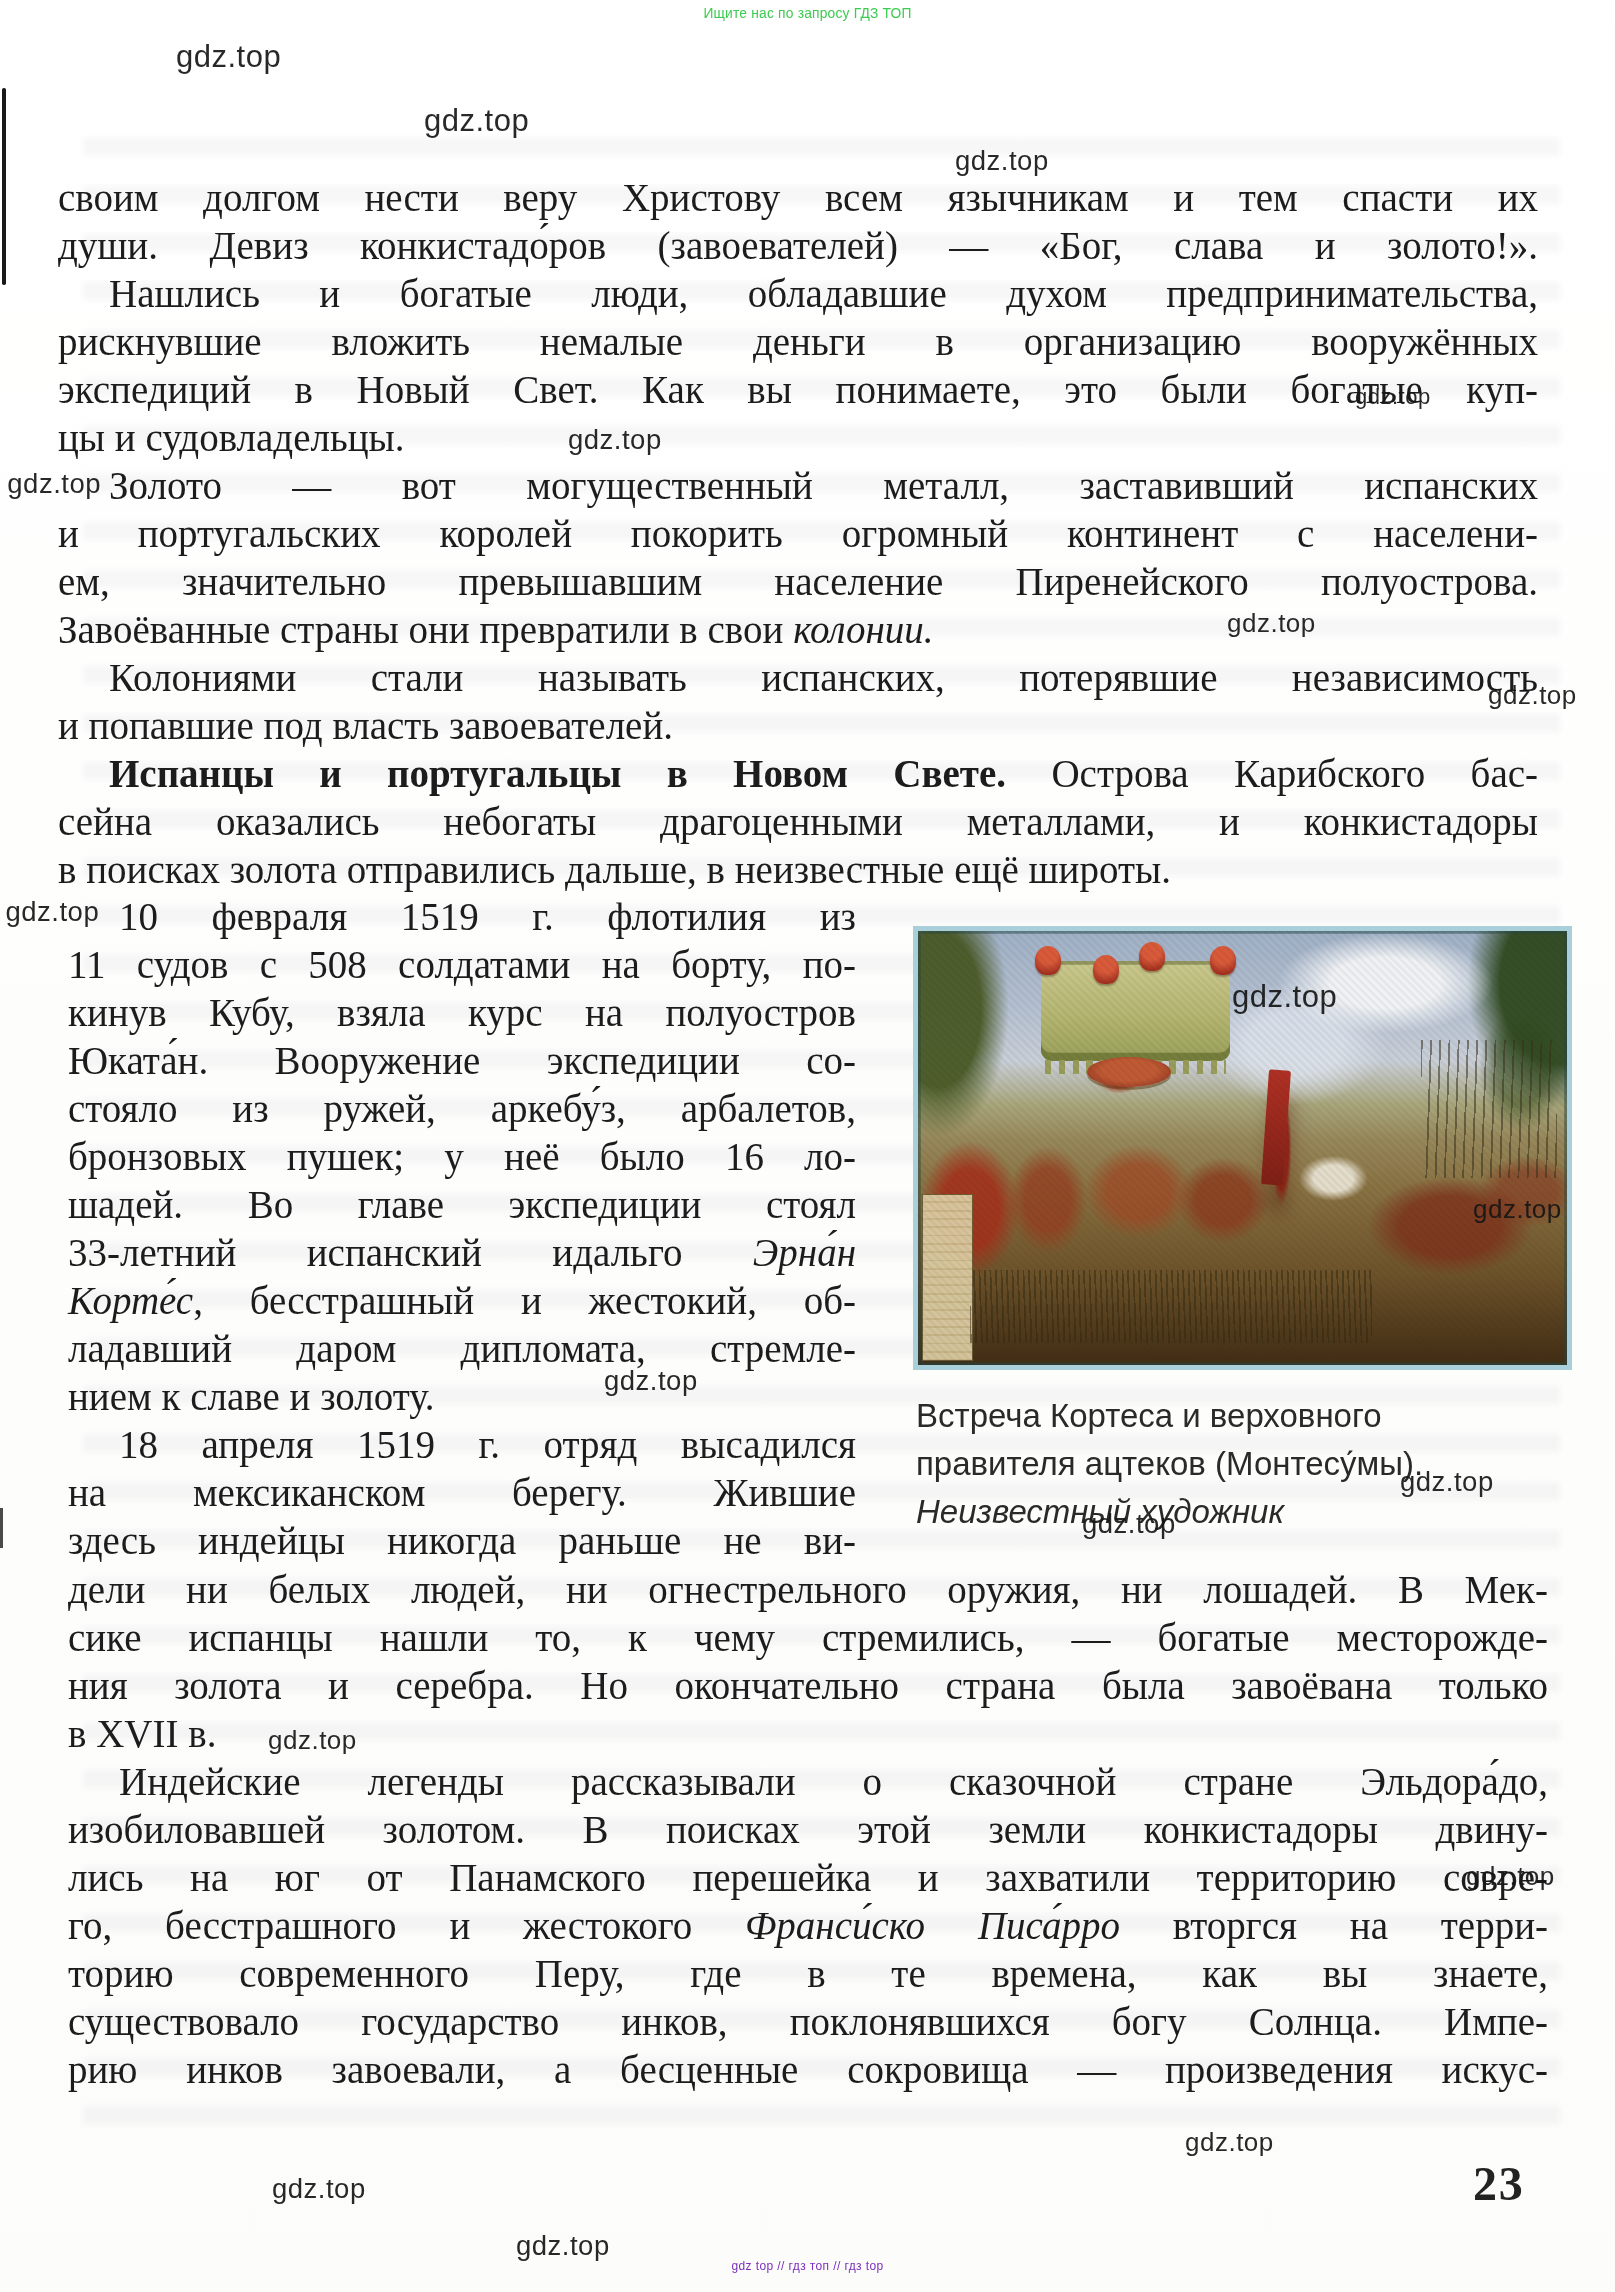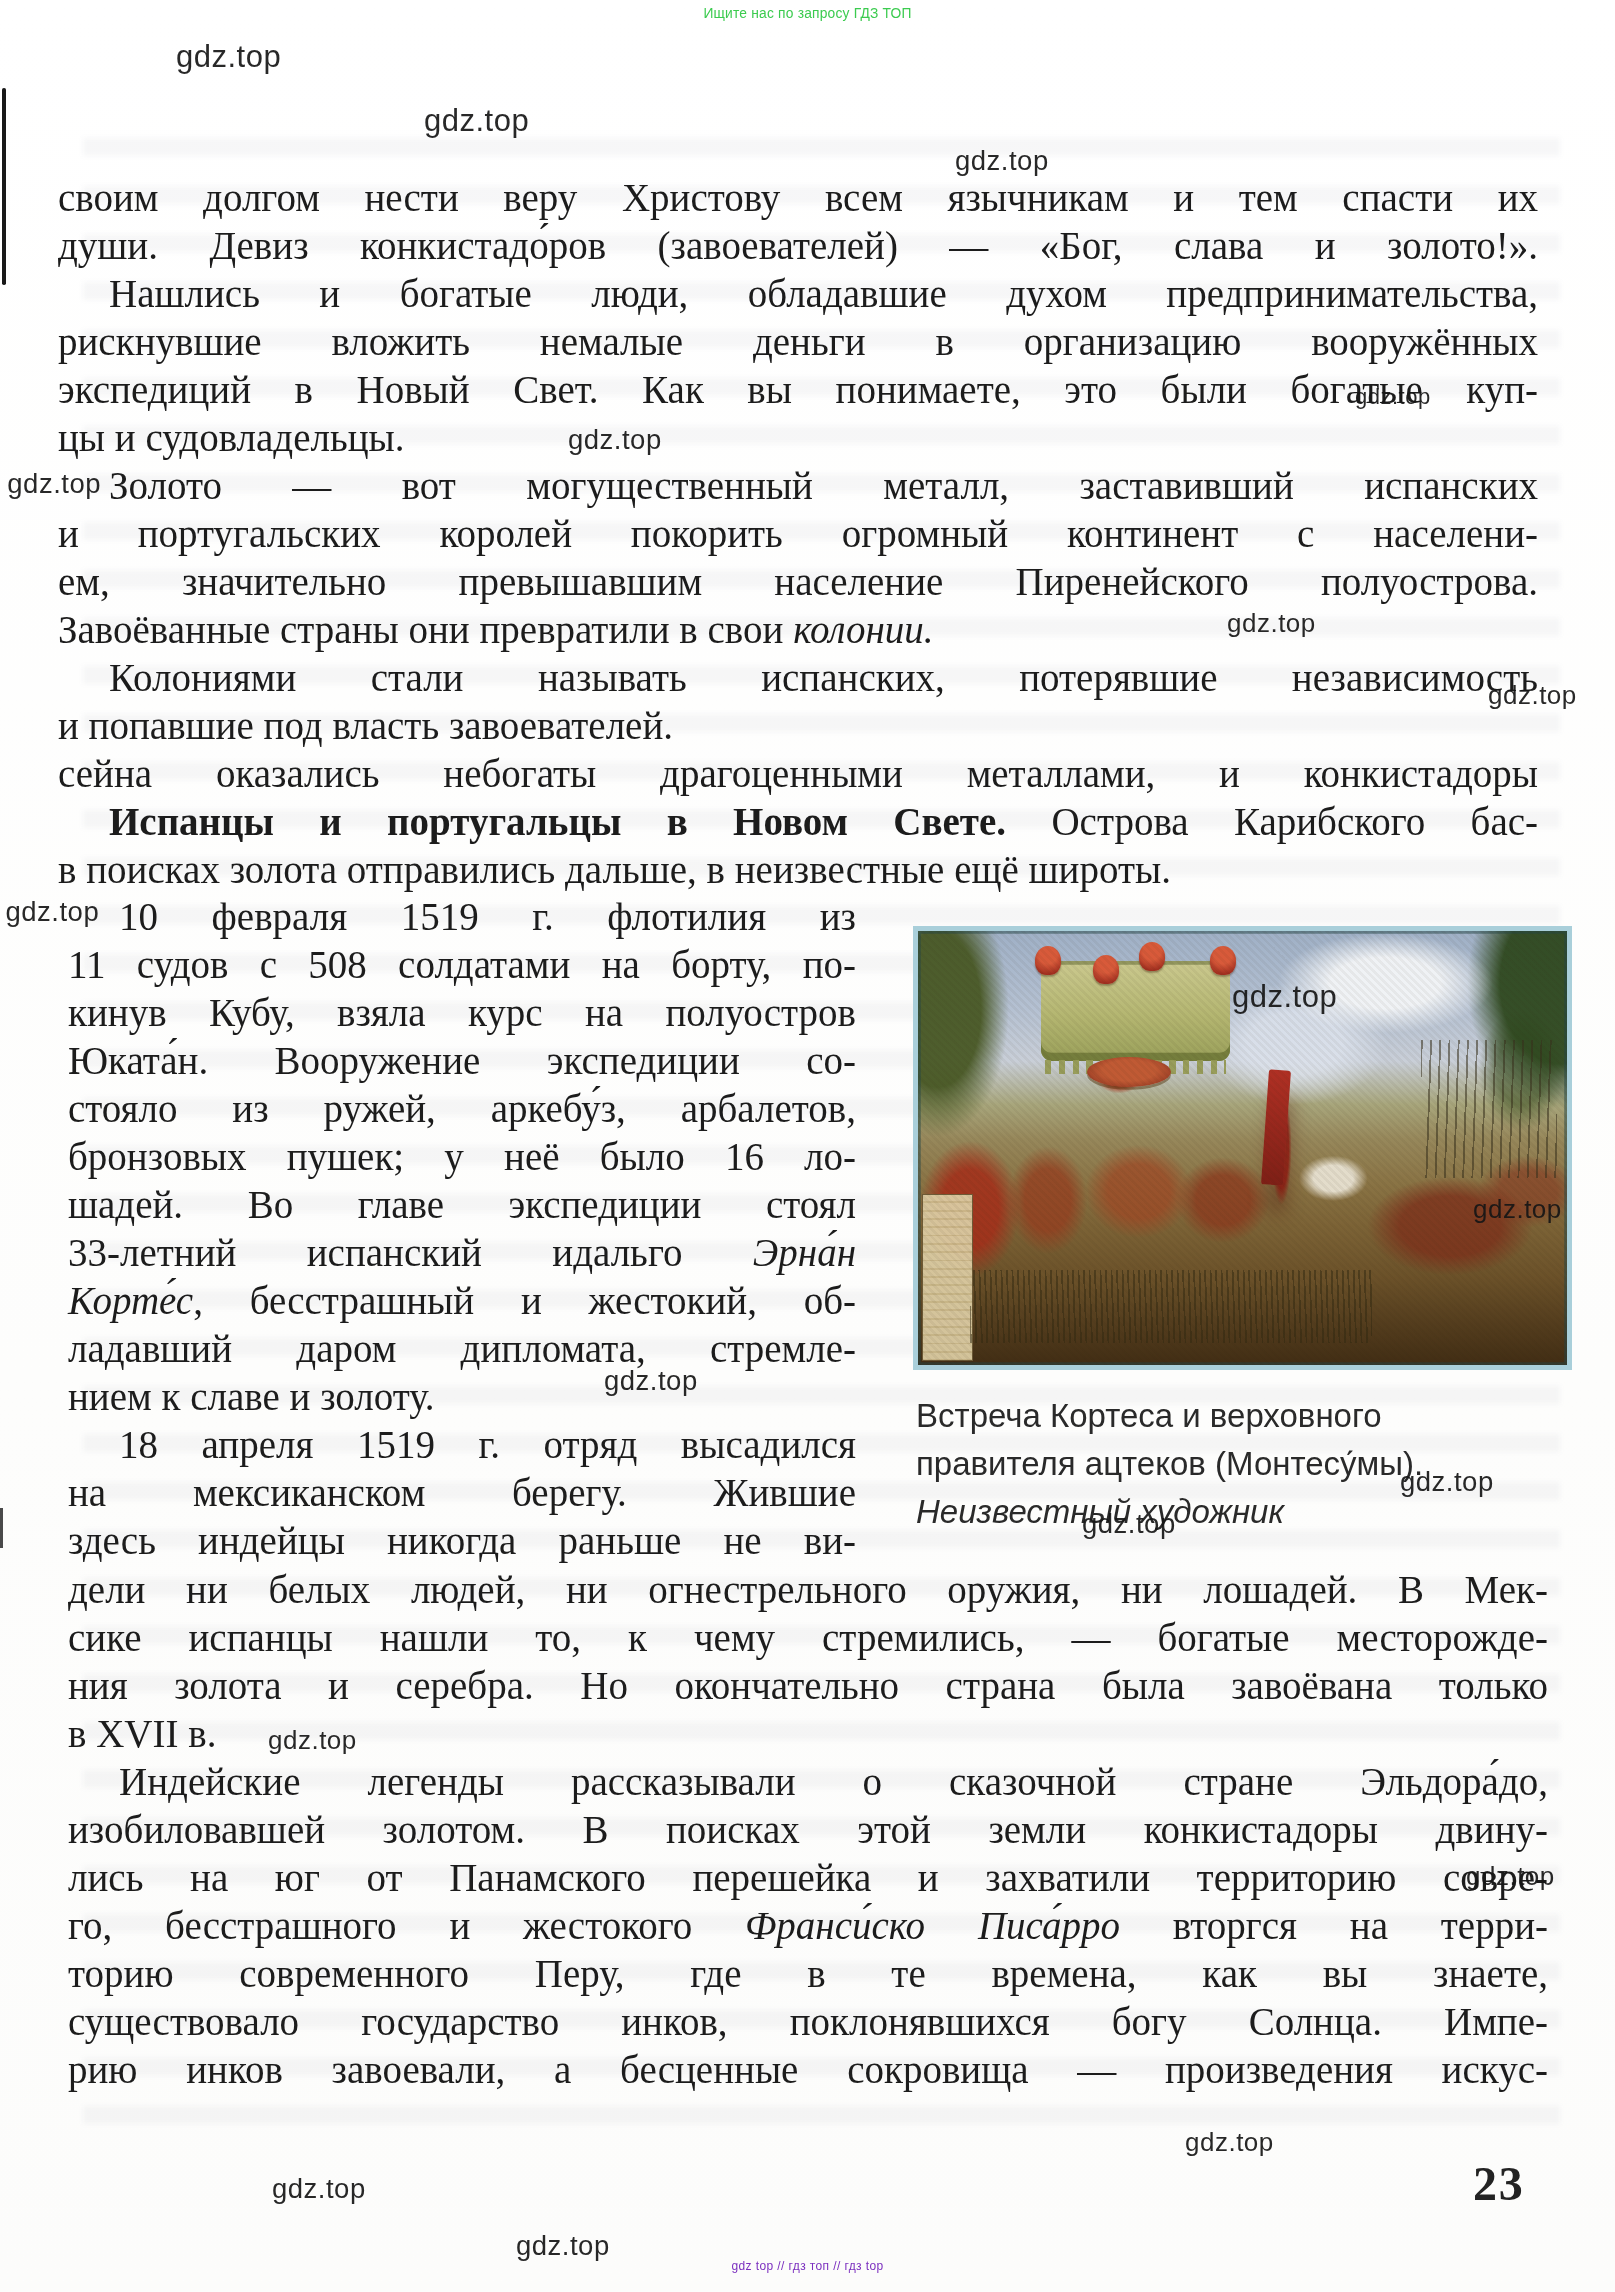--- a/index.html
+++ b/index.html
@@ -134,22 +134,22 @@
       <div class="line indent"><span>Нашлись и богатые люди, обладавшие духом предпринимательства,</span></div>
       <div class="line"><span>рискнувшие вложить немалые деньги в организацию вооружённых</span></div>
       <div class="line"><span>экспедиций в Новый Свет. Как вы понимаете, это были богатые куп-</span></div>
       <div class="line last"><span>цы и судовладельцы.</span></div>
       <div class="line indent"><span>Золото — вот могущественный металл, заставивший испанских</span></div>
       <div class="line"><span>и португальских королей покорить огромный континент с населени-</span></div>
       <div class="line"><span>ем, значительно превышавшим население Пиренейского полуострова.</span></div>
       <div class="line last"><span>Завоёванные страны они превратили в свои </span><span class="i">колонии.</span></div>
       <div class="line indent"><span>Колониями стали называть испанских, потерявшие независимость</span></div>
       <div class="line last"><span>и попавшие под власть завоевателей.</span></div>
+      <div class="line indent"><span class="b">Испанцы и португальцы в Новом Свете.</span><span> Острова Карибского бас-</span></div>
       <div class="line"><span>сейна оказались небогаты драгоценными металлами, и конкистадоры</span></div>
-      <div class="line indent"><span class="b">Испанцы и португальцы в Новом Свете.</span><span> Острова Карибского бас-</span></div>
       <div class="line last"><span>в поисках золота отправились дальше, в неизвестные ещё широты.</span></div>
     </div>
   <div id="left-col" class="tblock left-col">
       <div class="line indent"><span>10 февраля 1519 г. флотилия из</span></div>
       <div class="line"><span>11 судов с 508 солдатами на борту, по-</span></div>
       <div class="line"><span>кинув Кубу, взяла курс на полуостров</span></div>
       <div class="line"><span>Юката́н. Вооружение экспедиции со-</span></div>
       <div class="line"><span>стояло из ружей, аркебу́з, арбалетов,</span></div>
       <div class="line"><span>бронзовых пушек; у неё было 16 ло-</span></div>
       <div class="line"><span>шадей. Во главе экспедиции стоял</span></div>

